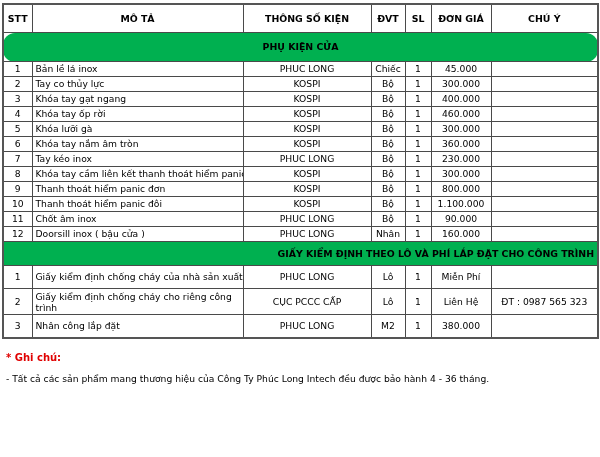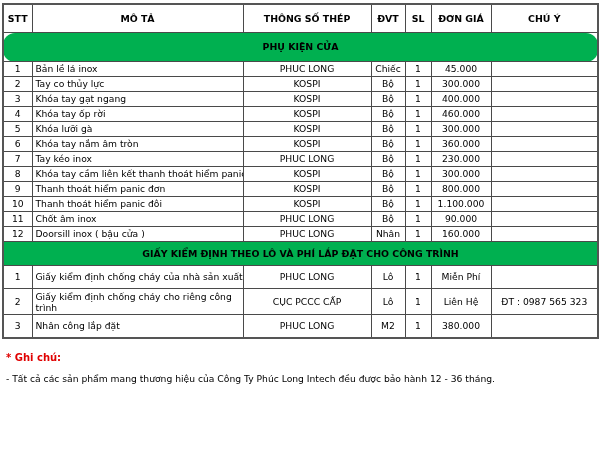--- a/index.html
+++ b/index.html
@@ -5,21 +5,21 @@
   html, body { margin:0; padding:0; background:#ffffff; }
   body { width:600px; height:457px; overflow:hidden; font-family:"DejaVu Sans", sans-serif; color:#000; }
   .wrap { position:relative; width:492px; height:457px; }
   table.price { position:absolute; left:2px; top:3px; border-collapse:collapse; table-layout:fixed; width:595px; font-size:9.2px; }
   table.price td, table.price th { border:1px solid #4a4a4a; padding:0 3px; height:14px; line-height:14px; white-space:nowrap; overflow:hidden; }
   table.price { border:2px solid #555; }
   th { font-weight:bold; text-align:center; height:27px !important; line-height:27px !important; font-size:9.4px; }
   .c { text-align:center; }
   .l { text-align:left; }
   .section td { background:#00b050; font-weight:bold; height:28px !important; line-height:28px !important; text-align:center; font-size:9.4px;border-radius:12px; }
-  .section2 td { background:#00b050; font-weight:bold; height:23px !important; line-height:23px !important; text-align:center; font-size:9.4px; }
+  .section2 td { background:#00b050; font-weight:bold; height:23px !important; line-height:23px !important; text-align:right; font-size:9.4px; }
   .tall td { height:22px !important; line-height:22px !important; }
   .twoline td { height:25px !important; line-height:11px !important; }
   .twoline td.wrapcell { white-space:normal; line-height:11px; }
   .notes { position:absolute; left:6px; top:352px; width:590px; font-size:9.2px; }
   .notes .title { color:#e00000; font-weight:bold; font-size:10px; margin-bottom:10px; }
   .notes .line { line-height:12.5px; }
   .notes .gap { margin-top:8px; }
 </style>
 </head>
 <body>
@@ -32,21 +32,21 @@
         <col style="width:128px">
         <col style="width:34px">
         <col style="width:26px">
         <col style="width:60px">
         <col style="width:107px">
     </colgroup>
     <thead>
       <tr>
         <th>STT</th>
         <th>MÔ TẢ</th>
-        <th>THÔNG SỐ THÉP</th>
+        <th>THÔNG SỐ KIỆN</th>
         <th>ĐVT</th>
         <th>SL</th>
         <th>ĐƠN GIÁ</th>
         <th>CHÚ Ý</th>
       </tr>
     </thead>
     <tbody>
       <tr class="section">
         <td colspan="7">PHỤ KIỆN CỬA</td>
       </tr>
@@ -189,15 +189,15 @@
           <td class="c">M2</td>
           <td class="c">1</td>
           <td class="c">380.000</td>
           <td class="c"></td>
         </tr>
     </tbody>
   </table>
 
   <div class="notes">
     <div class="title">* Ghi chú:</div>
-    <div class="line">- Tất cả các sản phẩm mang thương hiệu của Công Ty Phúc Long Intech đều được bảo hành 12 - 36 tháng.</div>
+    <div class="line">- Tất cả các sản phẩm mang thương hiệu của Công Ty Phúc Long Intech đều được bảo hành 4 - 36 tháng.</div>
   </div>
 </div>
 
 </body></html>

